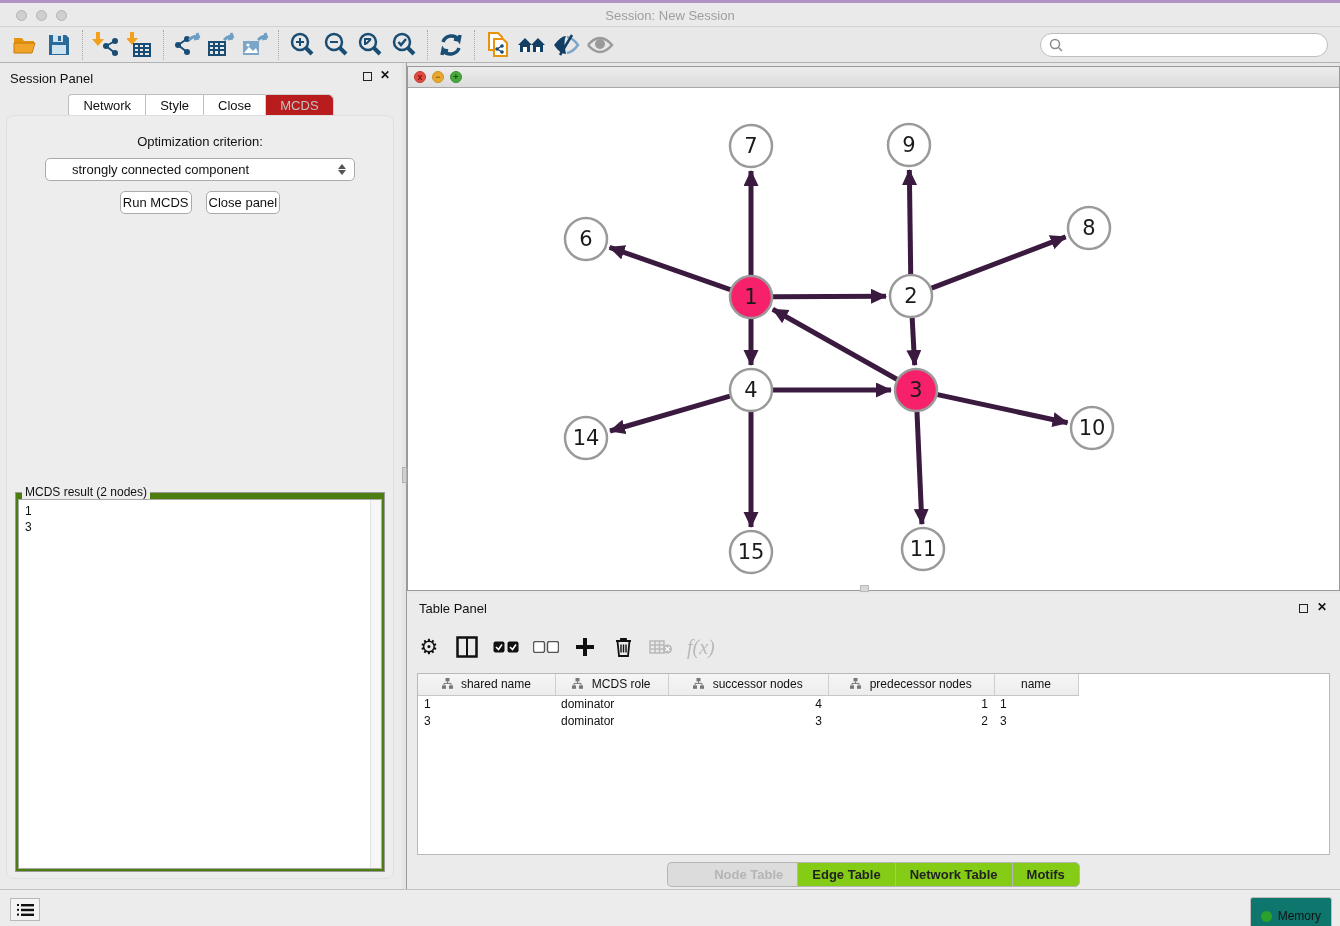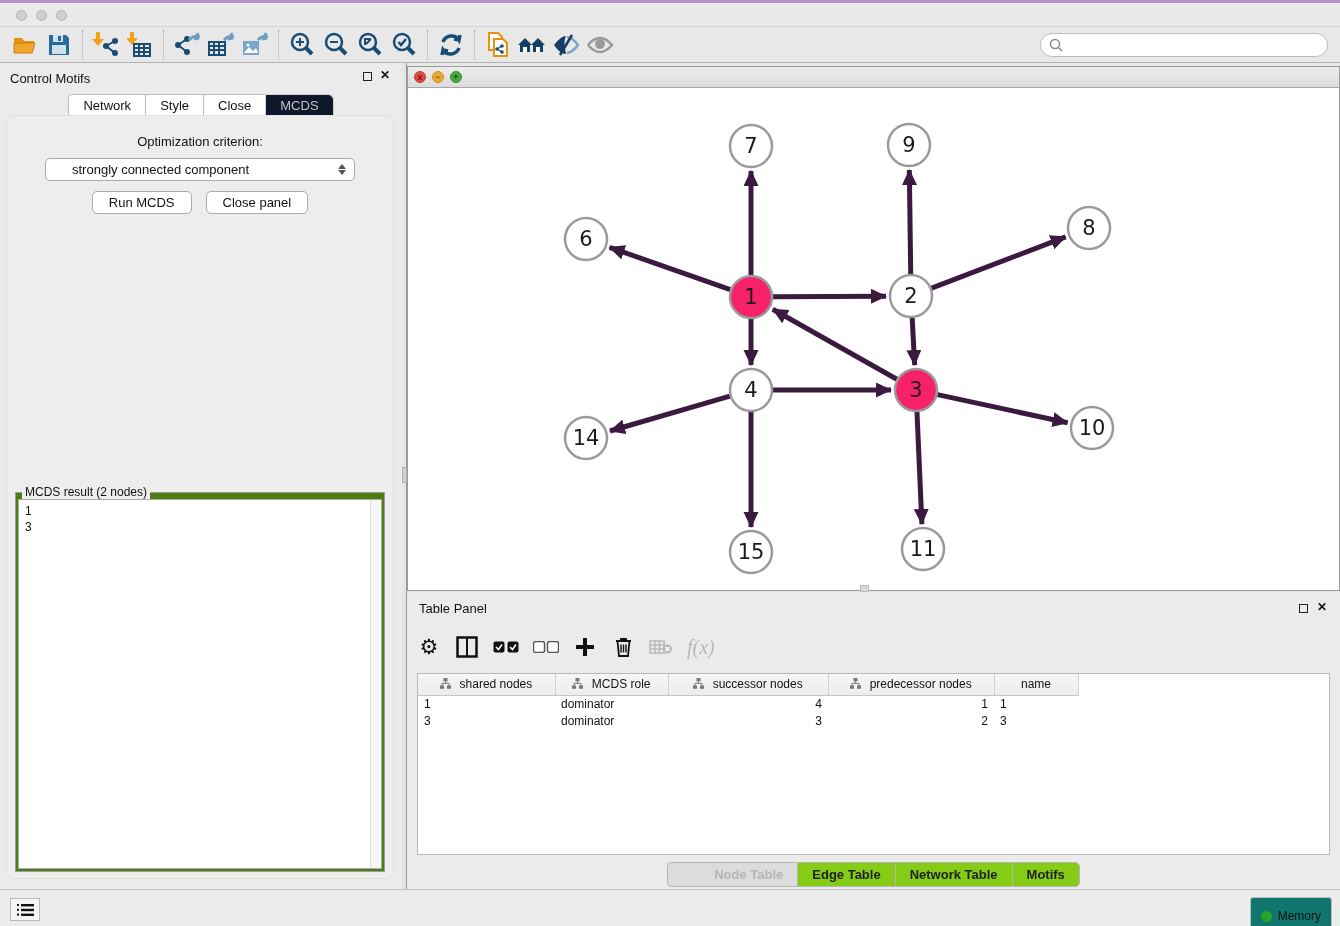--- a/index.html
+++ b/index.html
@@ -23,30 +23,30 @@
 
   
   .control-panel { left:0; top:63px; width:402px; height:826px; background:#ebebeb; }
   .cp-header { position:absolute; left:0; top:0; width:100%; height:28px; }
   .cp-title { position:absolute; left:10px; top:8px; font-size:13px; color:#111; }
   .panel-float { position:absolute; top:9px; width:9px; height:9px; border:1.5px solid #222; background:transparent; }
   .panel-close { position:absolute; top:5px; font-size:12px; font-weight:bold; color:#111; }
   .cp-tabs { position:absolute; left:0; top:31px; width:100%; display:flex; justify-content:center; }
   .cp-tab { font-size:13px; padding:3px 14px; background:#fff; border:1px solid #bdbdbd; border-right:none; color:#111; }
   .cp-tab:first-child { border-top-left-radius:4px; border-bottom-left-radius:4px; }
-  .cp-tab.active { background:#0f172a; color:#c2c2c2; border:1px solid #cfcfcf; border-top-right-radius:6px; border-top-left-radius:2px; border-bottom:none; }
+  .cp-tab.active { background:#b91c1c; color:#c2c2c2; border:1px solid #cfcfcf; border-top-right-radius:6px; border-top-left-radius:2px; border-bottom:none; }
   .cp-body { position:absolute; left:6px; top:52px; width:388px; height:764px; background:#eeeded; border:1px solid #e0dfdf; border-radius:8px; }
   .opt-label { position:absolute; left:0; width:100%; top:18px; text-align:center; font-size:13px; color:#111; }
   .dropdown { position:absolute; left:38px; top:42px; width:310px; height:23px; background:#fff; border:1px solid #ababab; border-radius:5px; display:flex; align-items:center; font-size:13px; color:#111; padding-left:26px; }
   .dd-stepper { position:absolute; right:4px; top:2px; width:16px; height:17px; display:flex; flex-direction:column; align-items:center; justify-content:center; gap:1px; }
   .dd-stepper i { width:0; height:0; border-left:4px solid transparent; border-right:4px solid transparent; }
   .dd-up { border-bottom:5px solid #555; }
   .dd-down { border-top:5px solid #555; }
   .cp-buttons { position:absolute; left:0; top:75px; width:100%; display:flex; justify-content:center; gap:14px; }
-  .push-btn { background:#fff; border:1px solid #ababab; border-radius:5px; font-size:13px; color:#111; padding:3px 16px; height:23px; font-family:"Liberation Sans",sans-serif; }
+  .push-btn { background:#fff; border:1px solid #ababab; border-radius:5px; font-size:13px; color:#111; padding:3px 2px; height:23px; font-family:"Liberation Sans",sans-serif; }
   .mcds-fieldset { position:absolute; left:8px; top:376px; width:370px; height:380px; border:1px solid #9a9a9a; background:#4d7c0f; }
   .mcds-legend { position:absolute; left:6px; top:-8px; background:#eeeded; padding:0 3px; font-size:12px; color:#111; }
   .mcds-textarea { position:absolute; left:2px; top:6px; right:2px; bottom:2px; background:#fff; border:1px solid #aaa; font-size:12px; color:#111; padding:3px 6px; line-height:16px; overflow:hidden; }
   .mcds-scroll { position:absolute; right:0; top:0; bottom:0; width:11px; background:#f6f6f6; border-left:1px solid #e2e2e2; }
 
   
   .v-divider { left:402px; top:63px; width:5px; height:826px; background:#e6e5e5; border-right:1px solid #9a9a9a; }
   .v-handle { position:absolute; left:0px; top:404px; width:5px; height:16px; background:#d0d0d0; border:1px solid #b0b0b0; }
 
   
@@ -86,20 +86,21 @@
   .mem-dot { width:11px; height:11px; border-radius:50%; background:#2aa12a; }
 </style>
 </head>
 <body>
 
 <div class="abs top-strip"></div>
 <div class="abs titlebar">
   <span class="traffic" style="left:16px"></span>
   <span class="traffic" style="left:36px"></span>
   <span class="traffic" style="left:56px"></span>
+  <span class="win-title">Session: New Session</span>
 </div>
 
 <div class="abs toolbar">
   <span class="tb-btn">
     <svg width="26" height="22" viewBox="0 0 26 22">
         <path d="M2 4 h8 l2 3 h10 v2 h-20 z" fill="#e8930c"></path>
         <path d="M2 9 h21 l-3 10 h-18 z" fill="#f0a42a" stroke="#c67c08"></path>
       </svg>
   </span>
   <span class="tb-btn">
@@ -234,21 +235,21 @@
     <input class="search-input" placeholder="" style="">
     <svg class="search-glass abs" width="14" height="14" viewBox="0 0 14 14">
         <circle cx="6" cy="6" r="4.5" fill="none" stroke="#8a8a8a" stroke-width="1.5"></circle>
         <path d="M9.5 9.5 l3.5 3.5" stroke="#8a8a8a" stroke-width="1.5"></path>
       </svg>
   </span>
 </div>
 
 <div class="abs control-panel">
   <div class="cp-header">
-    <span class="cp-title">Control Motifs</span>
+    <span class="cp-title">Session Panel</span>
     <span class="panel-float" style="right:30px"></span>
     <span class="panel-close" style="right:12px">✕</span>
   </div>
   <div class="cp-tabs">
     <span class="cp-tab">Network</span>
     <span class="cp-tab">Style</span>
     <span class="cp-tab">Close</span>
     <span class="cp-tab active">MCDS</span>
   </div>
   <div class="cp-body">
@@ -391,21 +392,21 @@
     <table class="node-table" id="node-table">
       <thead>
         <tr>
           <th style="width:137px">
             <span class="col-icon"><svg width="11" height="11" viewBox="0 0 11 11">
                   <rect x="3.5" y="0" width="4" height="3.4" fill="#777"></rect>
                   <path d="M5.5 3.4 v2 M2 5.4 h7 M2 5.4 v2 M9 5.4 v2" stroke="#777" stroke-width="1"></path>
                   <rect x="0" y="7.4" width="4" height="3.4" fill="#777"></rect>
                   <rect x="7" y="7.4" width="4" height="3.4" fill="#777"></rect>
                 </svg></span>
-            <span>shared nodes</span>
+            <span>shared name</span>
           </th>
           <th style="width:113px">
             <span class="col-icon"><svg width="11" height="11" viewBox="0 0 11 11">
                   <rect x="3.5" y="0" width="4" height="3.4" fill="#777"></rect>
                   <path d="M5.5 3.4 v2 M2 5.4 h7 M2 5.4 v2 M9 5.4 v2" stroke="#777" stroke-width="1"></path>
                   <rect x="0" y="7.4" width="4" height="3.4" fill="#777"></rect>
                   <rect x="7" y="7.4" width="4" height="3.4" fill="#777"></rect>
                 </svg></span>
             <span>MCDS role</span>
           </th>

